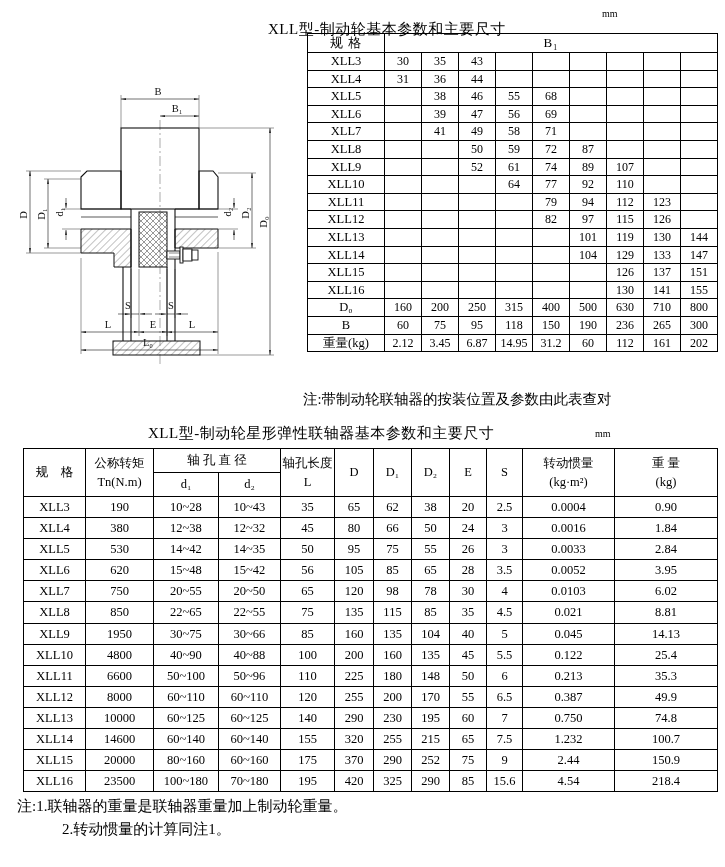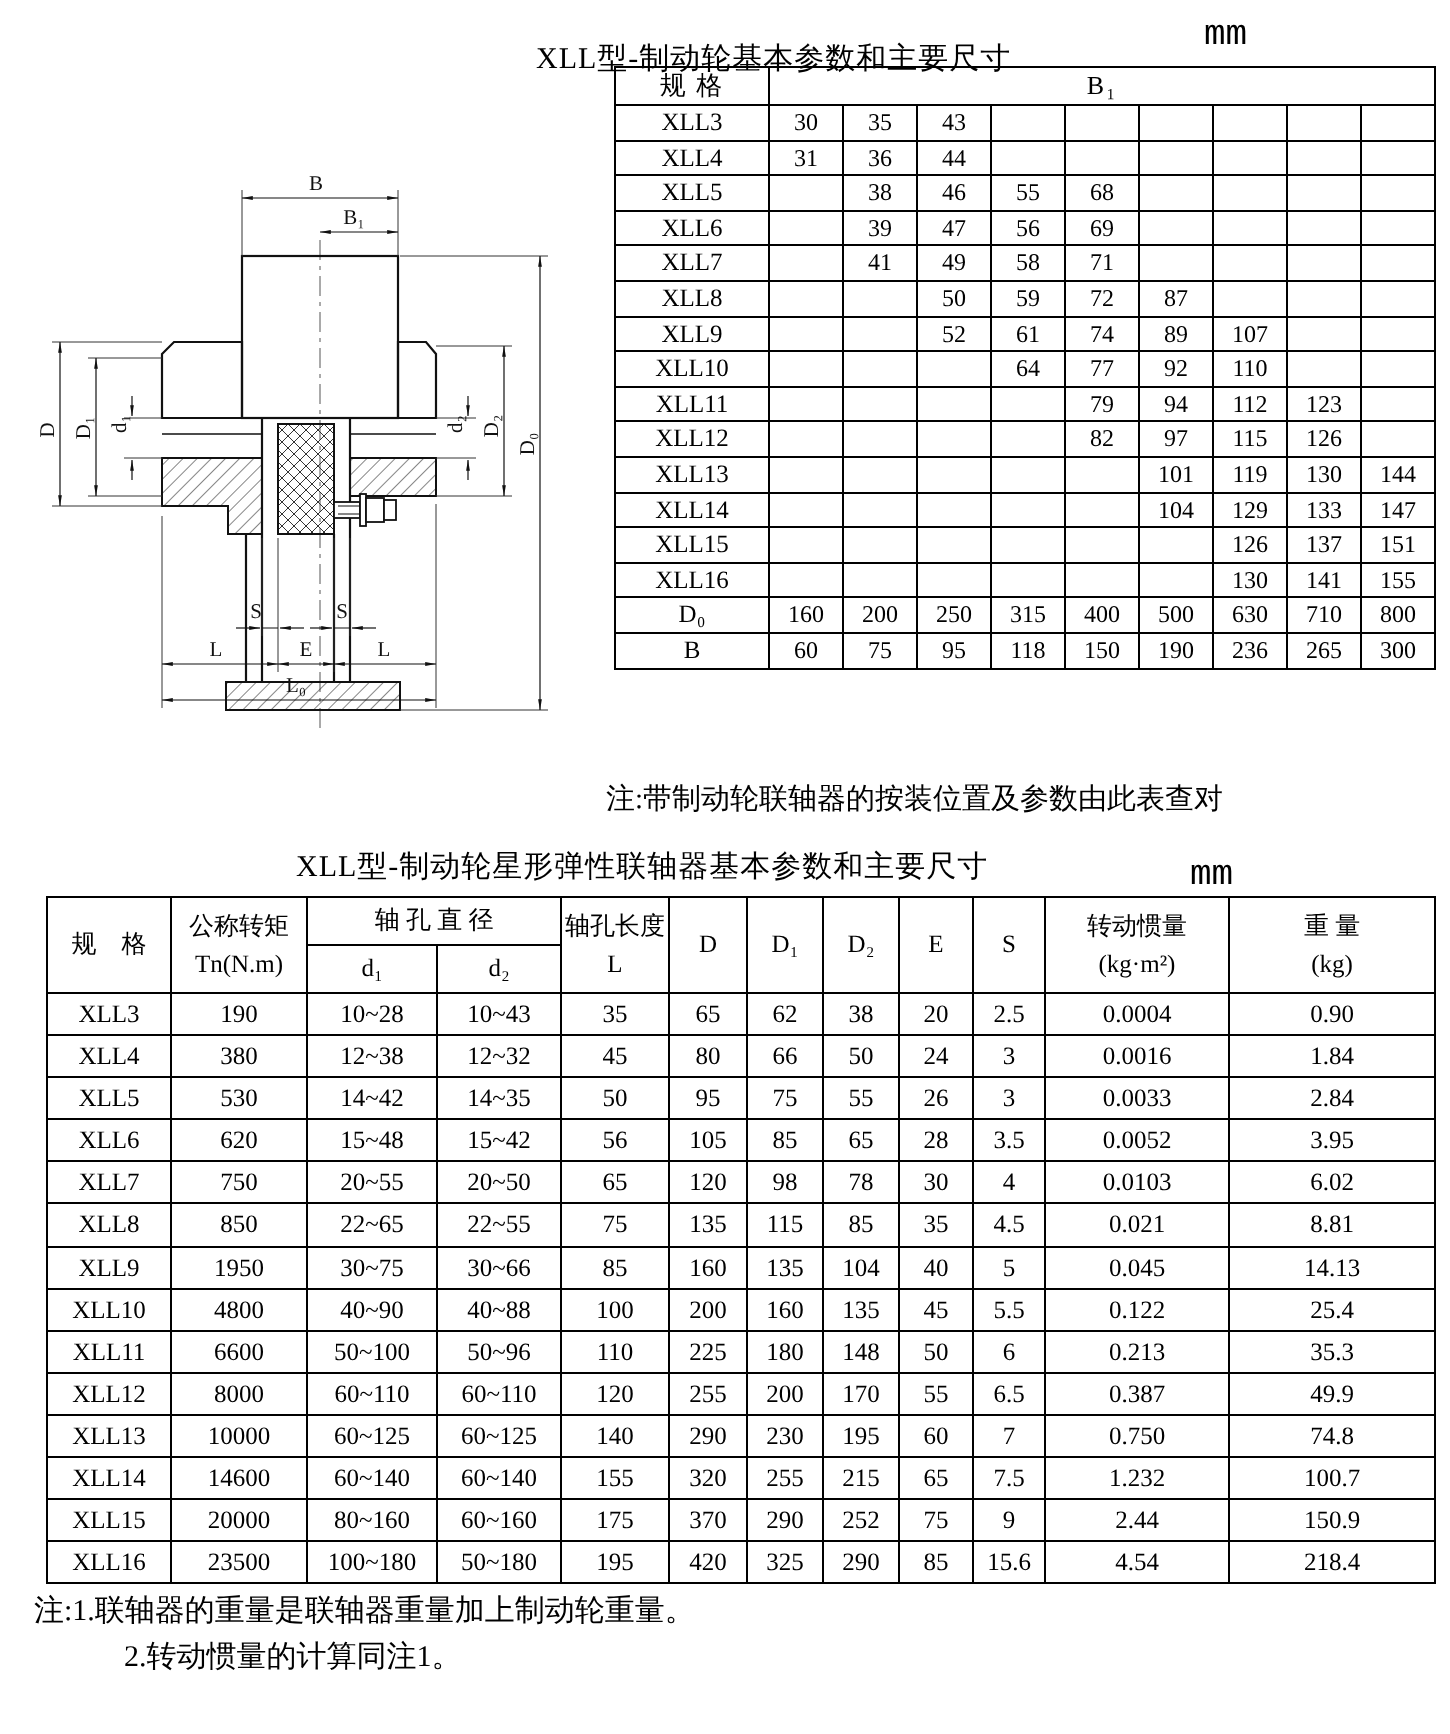--- a/index.html
+++ b/index.html
@@ -2,21 +2,21 @@
 <html><head>
 <meta charset="utf-8">
 <style>
   html,body{margin:0;padding:0}
   body{
     width:725px;height:867px;background:#fff;position:relative;
     font-family:"Liberation Serif","DejaVu Serif",serif;color:#000;overflow:hidden;
   }
   .abs{position:absolute}
   .title{font-size:15px;letter-spacing:.5px;white-space:nowrap}
-  .unit{font-family:Liberation Mono, monospace;font-size:18px}
+  .unit{font-family:Liberation Serif, serif;font-size:10px}
   table{border-collapse:collapse;table-layout:fixed}
   th,td{border:1px solid #000;text-align:center;padding:0;white-space:nowrap;overflow:hidden;font-weight:normal}
   
   .t1{left:307px;top:33px;width:410px;font-size:12px}
   .t1 th{height:18px;font-size:13px;letter-spacing:1px}
   .t1 td{height:16.6px;line-height:16.6px}
   .t1 td.spec{font-size:12.5px}
   .t1 td.small{font-size:10px;letter-spacing:-0.4px}
   
   .t2{left:23px;top:448px;width:694px;font-size:12.5px}
@@ -325,20 +325,32 @@
         <td class="spec">B</td>
         <td>60</td>
         <td>75</td>
         <td>95</td>
         <td>118</td>
         <td>150</td>
         <td>190</td>
         <td>236</td>
         <td>265</td>
         <td>300</td>
+      </tr>
+      <tr>
+        <td class="spec">重量(kg)</td>
+        <td>2.12</td>
+        <td>3.45</td>
+        <td>6.87</td>
+        <td>14.95</td>
+        <td>31.2</td>
+        <td>60</td>
+        <td>112</td>
+        <td>161</td>
+        <td>202</td>
       </tr>
     </tbody>
 </table>
 
 <div class="abs note" style="left:303px;top:390px">注:带制动轮联轴器的按装位置及参数由此表查对</div>
 
 <div class="abs title" style="left:148px;top:424px">XLL型-制动轮星形弹性联轴器基本参数和主要尺寸</div>
 <div class="abs unit" style="left:595px;top:428px">mm</div>
 
 <table class="abs t2">
@@ -567,21 +579,21 @@
         <td>252</td>
         <td>75</td>
         <td>9</td>
         <td>2.44</td>
         <td>150.9</td>
       </tr>
       <tr>
         <td class="spec">XLL16</td>
         <td>23500</td>
         <td>100~180</td>
-        <td>50~180</td>
+        <td>70~180</td>
         <td>195</td>
         <td>420</td>
         <td>325</td>
         <td>290</td>
         <td>85</td>
         <td>15.6</td>
         <td>4.54</td>
         <td>218.4</td>
       </tr>
     </tbody>

